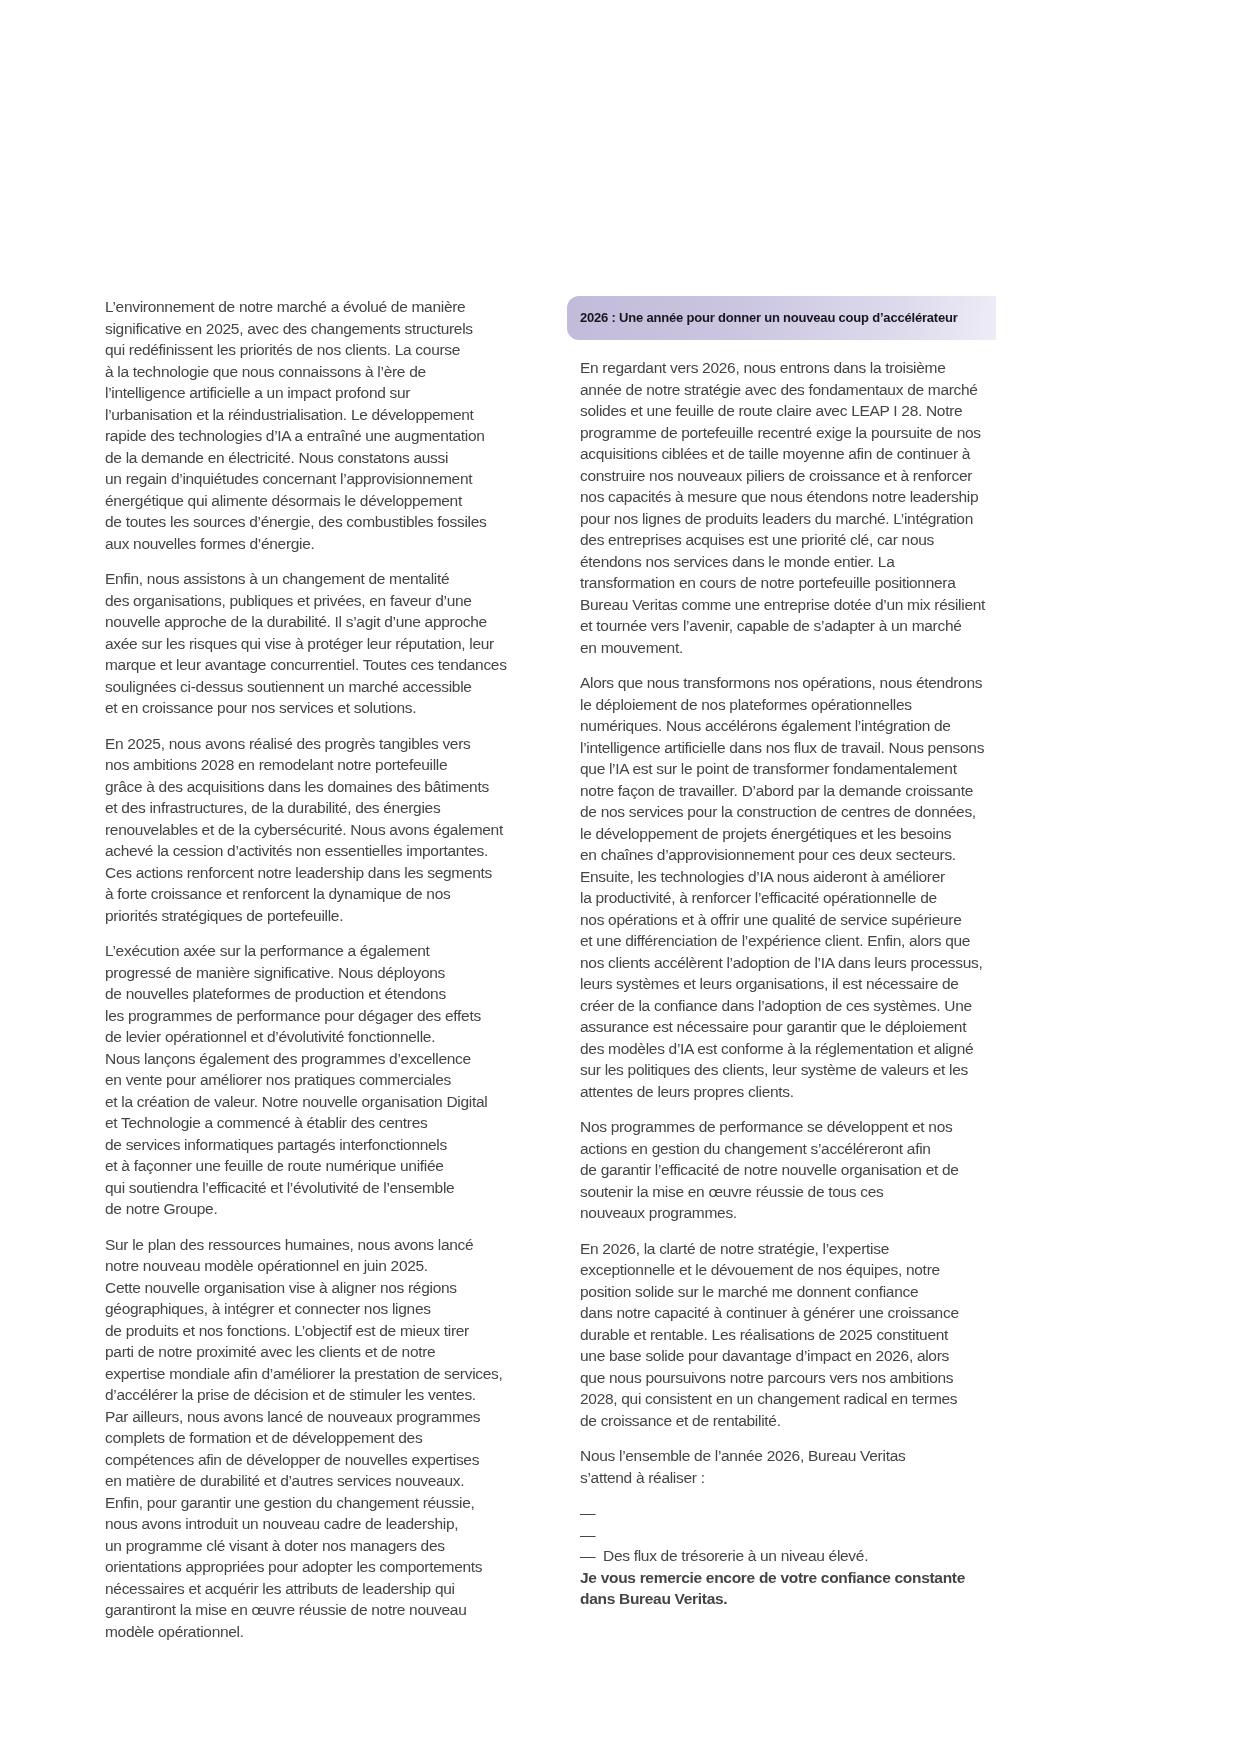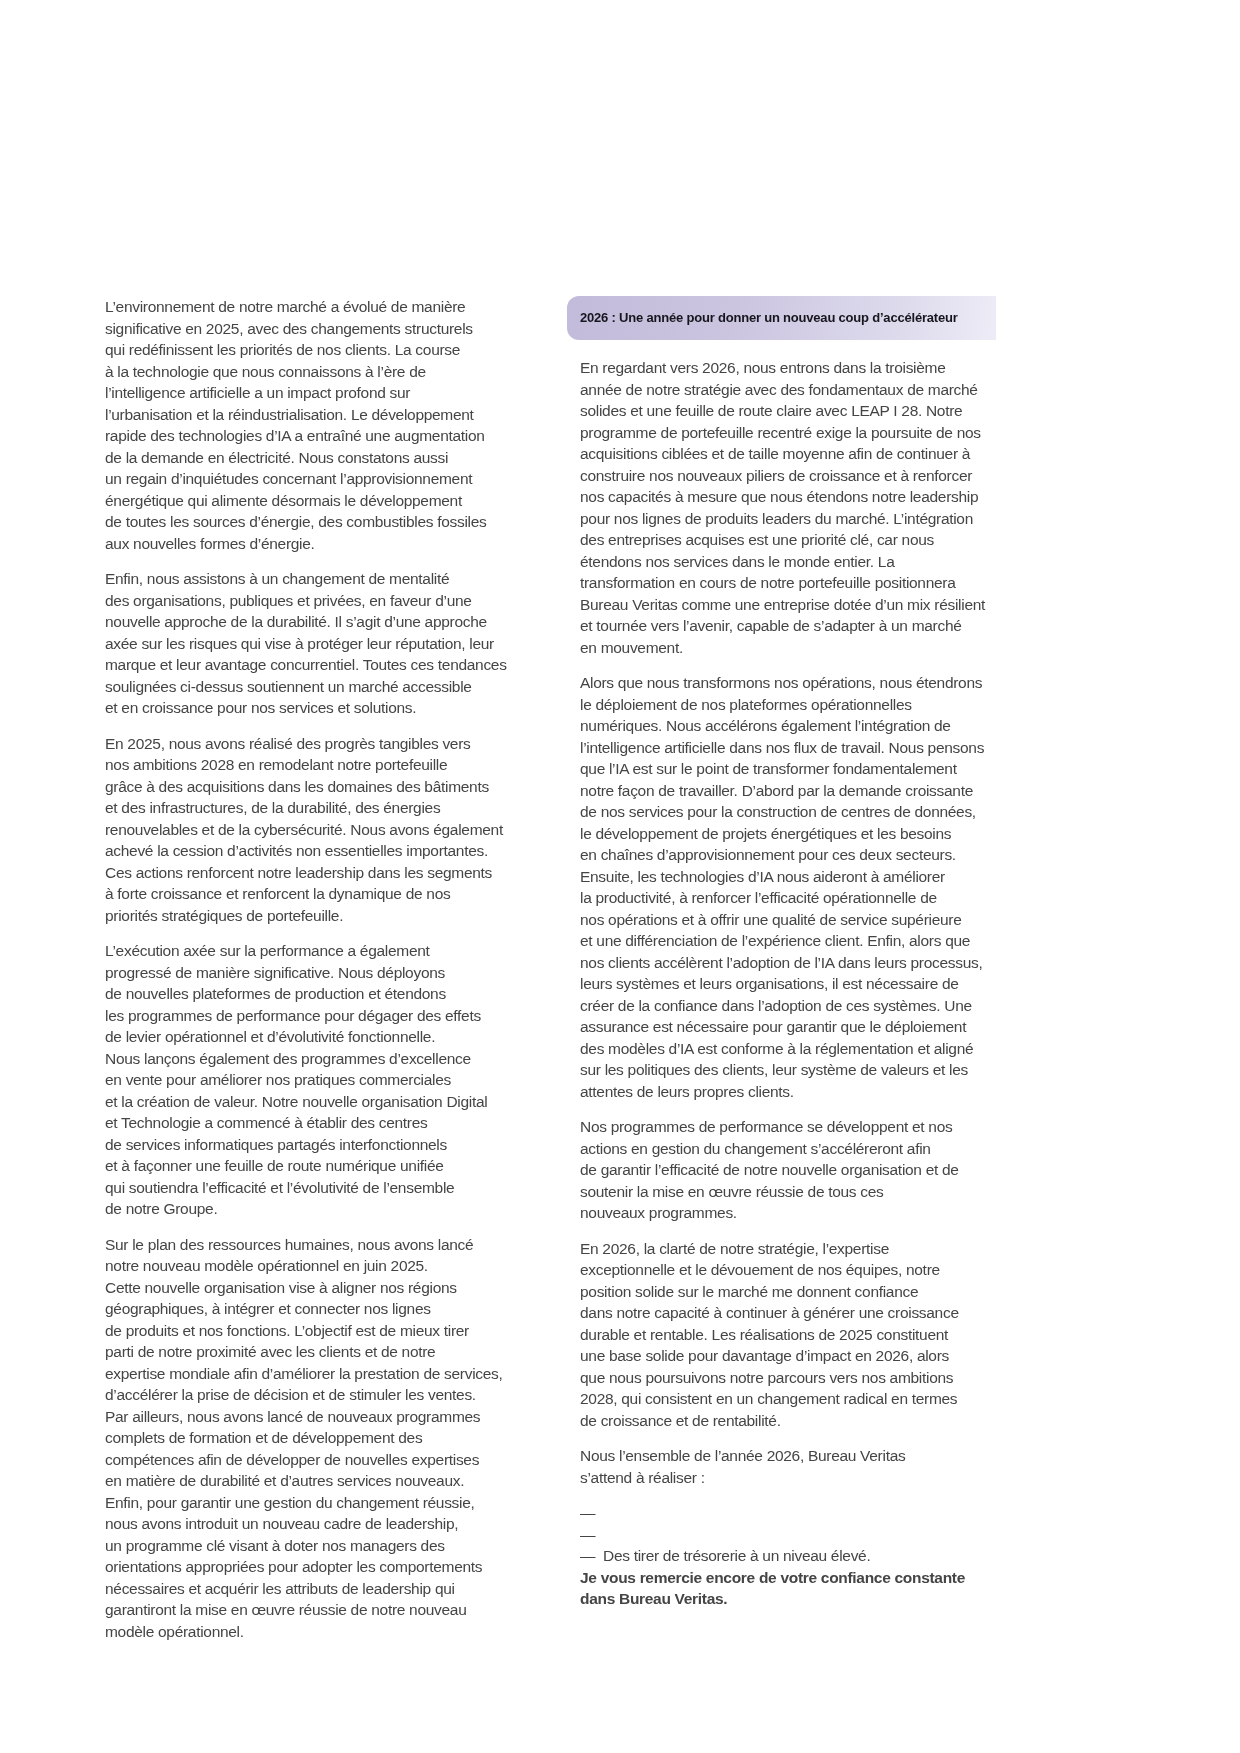--- a/index.html
+++ b/index.html
@@ -197,21 +197,21 @@
 
     <div class="bullet-list">
       <div class="bullet">
         <span class="dash">—</span>
       </div>
       <div class="bullet">
         <span class="dash">—</span>
       </div>
       <div class="bullet">
         <span class="dash">—</span>
-        <span class="bullet-text">Des tirer de trésorerie à un niveau élevé.</span>
+        <span class="bullet-text">Des flux de trésorerie à un niveau élevé.</span>
       </div>
     </div>
 
     <p class="para closing">Je vous remercie encore de votre confiance constante
 dans Bureau Veritas.</p>
   </div>
 
 </div>
 
 </body></html>

